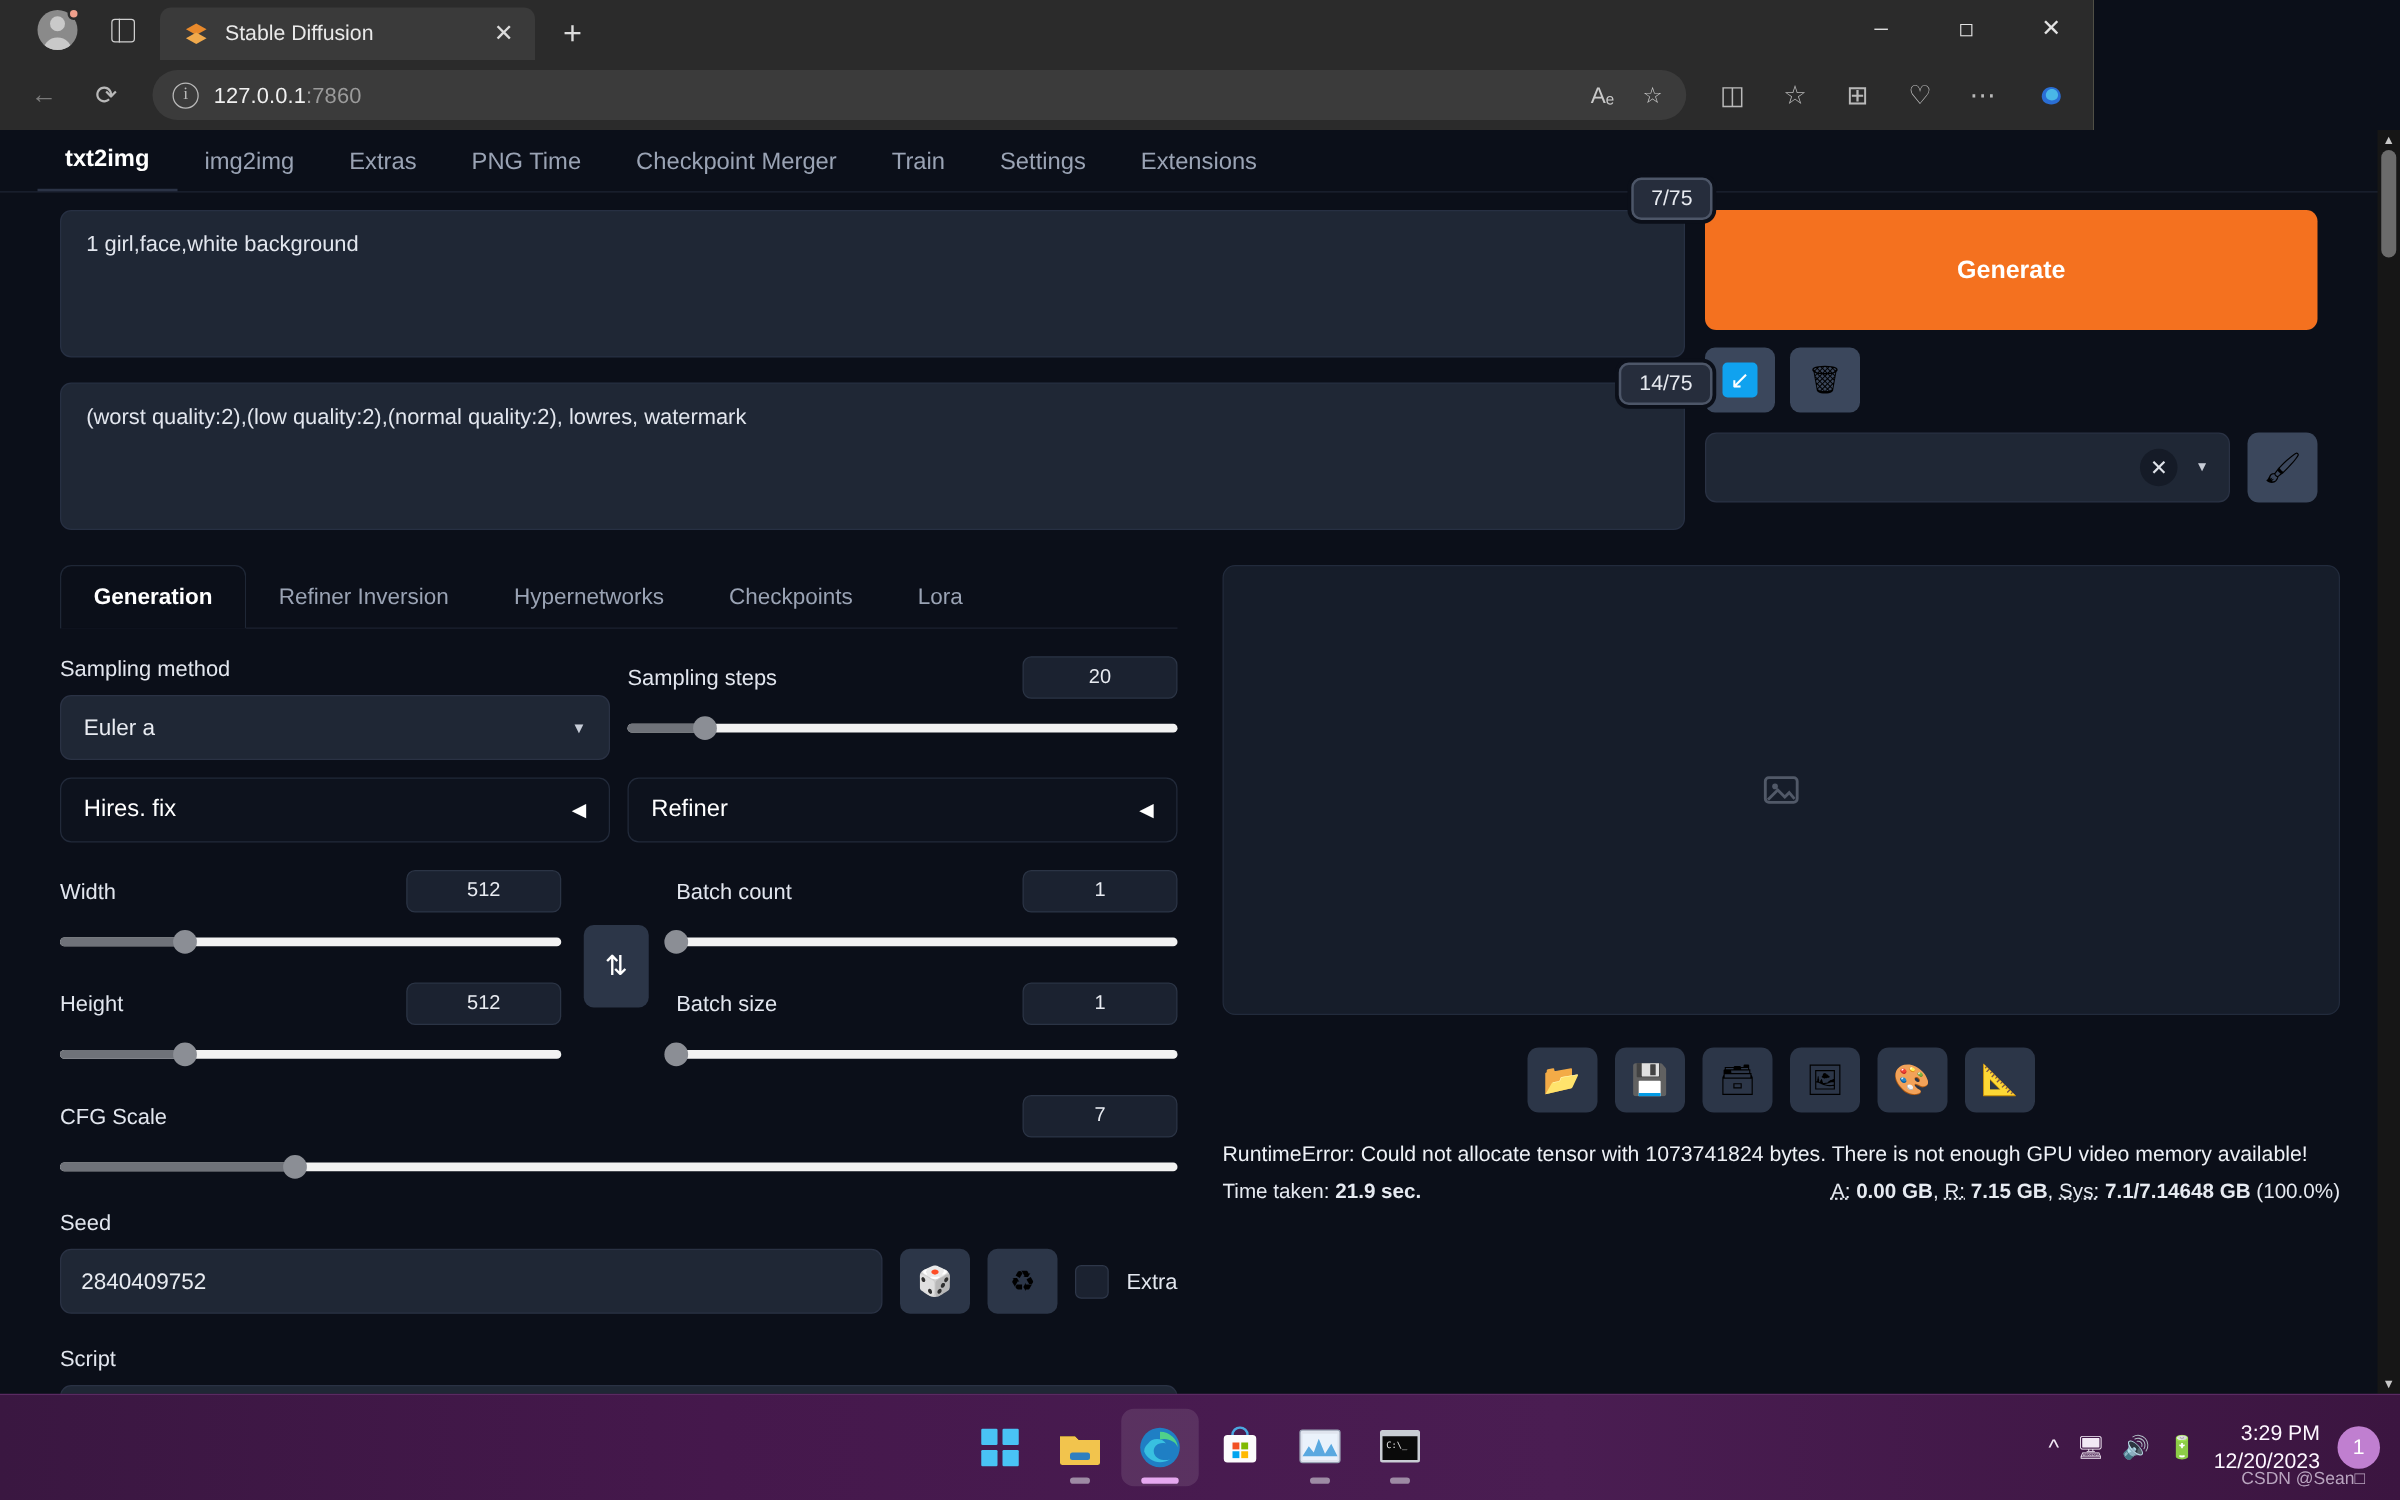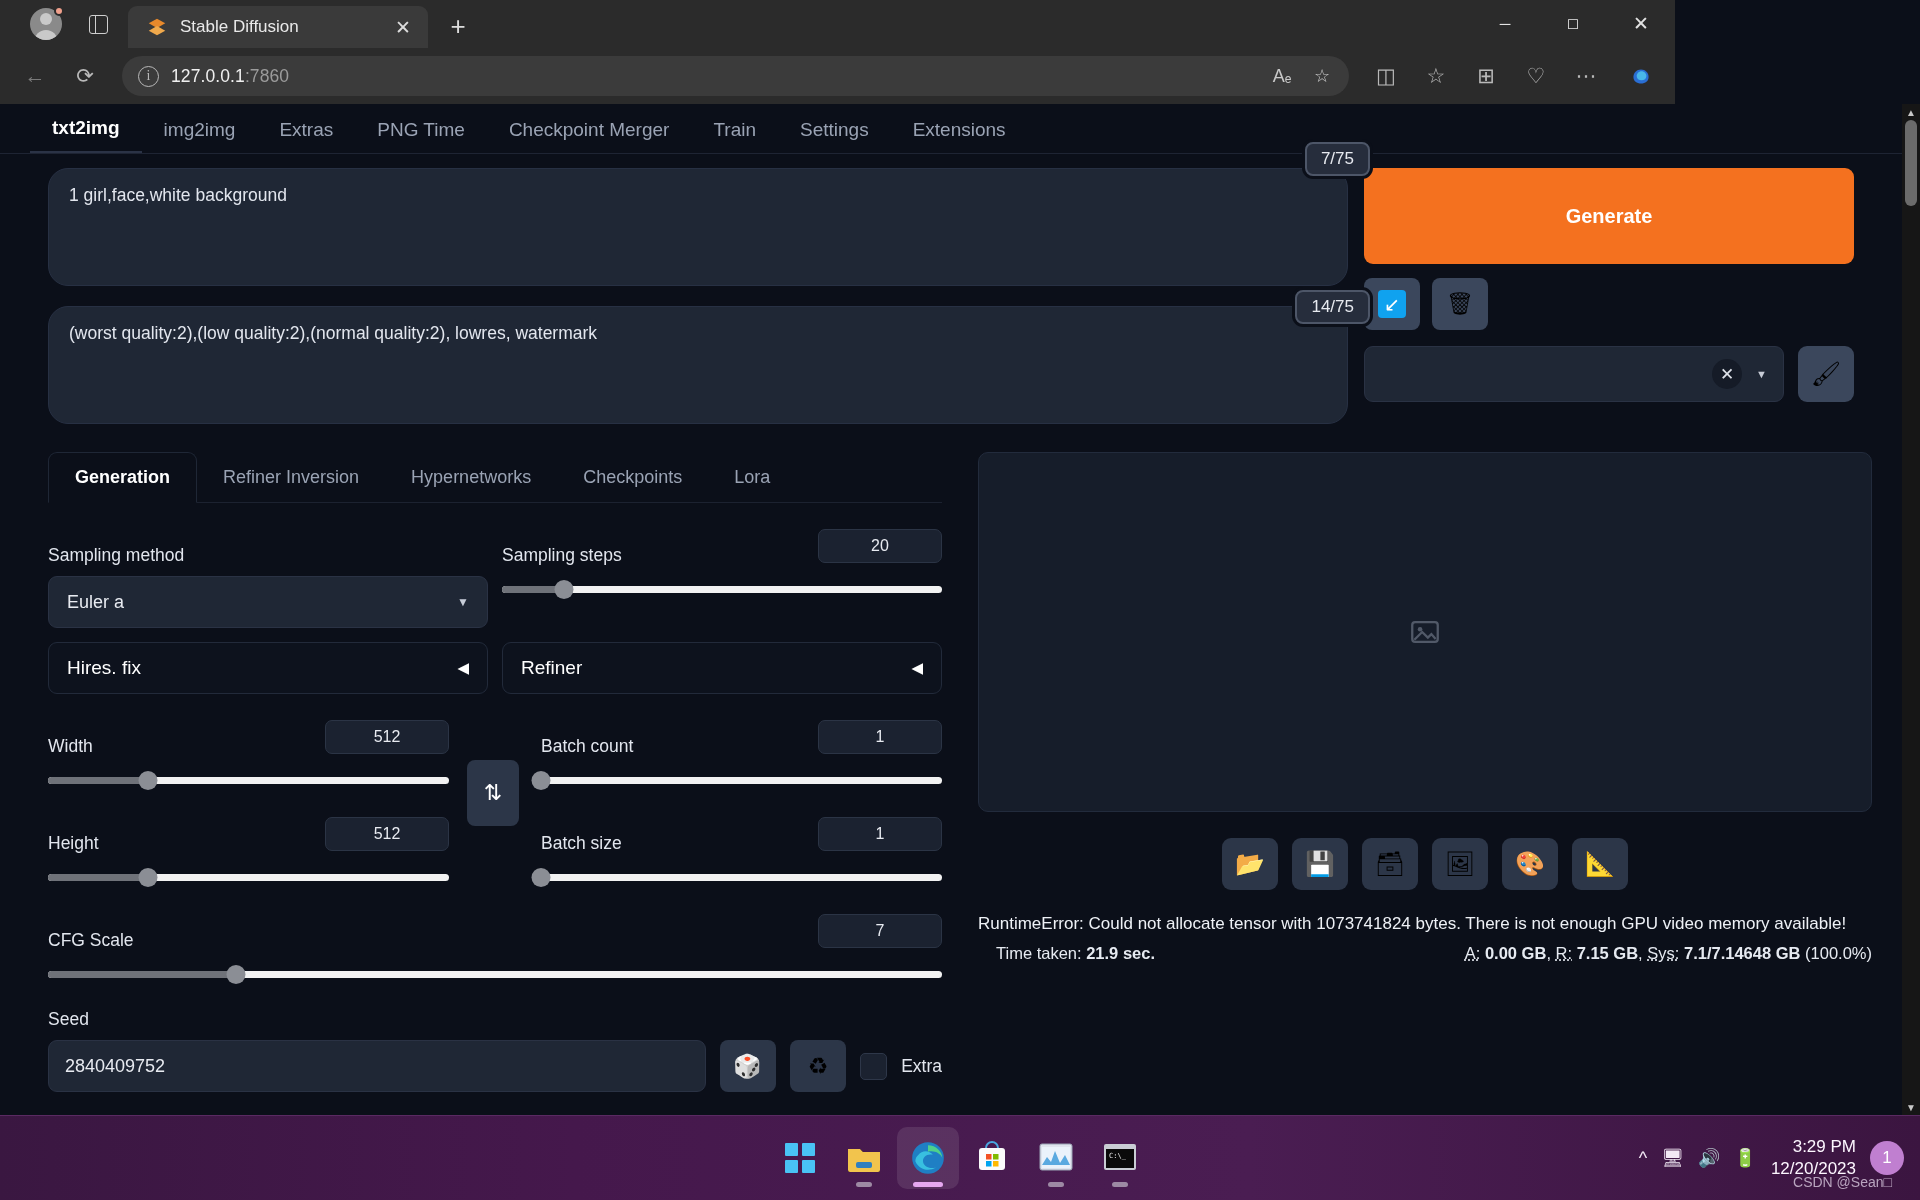--- a/index.html
+++ b/index.html
@@ -123,21 +123,21 @@
     color: #ffffff; font-weight: 700;
     border-bottom: 2px solid #2b3346;
   }
 
   .prompt-region { position: relative; padding: 14px 0 0 0; }
   .prompt-row { display: flex; gap: 16px; padding: 0 48px 0 48px; }
   .prompt-col { width: 1300px; position: relative; }
   .gen-col { width: 490px; }
 
   .prompt-box {
-    background: #1f2735; border: 1px solid #273043; border-radius: 20px;
+    background: #1f2735; border: 1px solid #273043; border-radius: 9px;
     color: #e2e6ee; font-size: 17.5px; padding: 16px 20px;
     height: 118px; margin-bottom: 20px; position: relative;
   }
   .prompt-box.neg { height: 118px; margin-bottom: 0; }
   .token-badge {
     position: absolute; right: -22px; top: -26px;
     background: #262d3c; border: 2px solid #4d5668; border-radius: 8px;
     color: #e7eaf0; font-size: 17px; padding: 5px 14px; z-index: 5;
     box-shadow: 0 0 0 3px #0b0f19;
   }
@@ -187,21 +187,21 @@
   .gen-tab.active {
     color: #ffffff; font-weight: 700;
     background: #0b0f19; border: 1px solid #1f2736; border-bottom: 1px solid #0b0f19;
     border-radius: 9px 9px 0 0; margin-bottom: -1px;
   }
 
   .params { padding-top: 22px; }
   .two-col { display: flex; gap: 14px; }
   .col { flex: 1; }
 
-  .lbl { color: #e2e6ee; font-size: 17.5px; margin-bottom: 10px; display:block;margin-top:20px; }
+  .lbl { color: #e2e6ee; font-size: 17.5px; margin-bottom: 10px; display:block; }
   .select-box {
     background: #1f2735; border: 1px solid #2a3244; border-radius: 9px;
     height: 52px; display: flex; align-items: center; padding: 0 18px;
     color: #e8ebf1; font-size: 18px; justify-content: space-between;
   }
   .select-box .dd-caret { font-size: 12px; color: #c6ccd7; }
 
   .accordion {
     background: #0d121d; border: 1px solid #222a3a; border-radius: 9px;
     height: 52px; display: flex; align-items: center; padding: 0 18px;
@@ -272,21 +272,21 @@
   .tool-btn {
     width: 56px; height: 52px; background: #2c3648; border-radius: 9px;
     display: flex; align-items: center; justify-content: center; font-size: 24px;
   }
   .err {
     color: #eef1f6; font-size: 17px; line-height: 1.42; margin-top: 22px;
     max-width: 880px;
   }
   .status-row {
     display: flex; justify-content: space-between; align-items: baseline;
-    color: #e6eaf1; font-size: 16.5px; margin-top: 8px; margin-left: 18px;
+    color: #e6eaf1; font-size: 16.5px; margin-top: 8px;
   }
   .status-row b { font-weight: 700; }
   .sub { text-decoration: underline; text-decoration-style: dotted; }
 
   
   .scrollbar {
     position: absolute; right: 0; top: 0; width: 18px; height: 1011px;
     background: #161616;
   }
   .sb-thumb {

